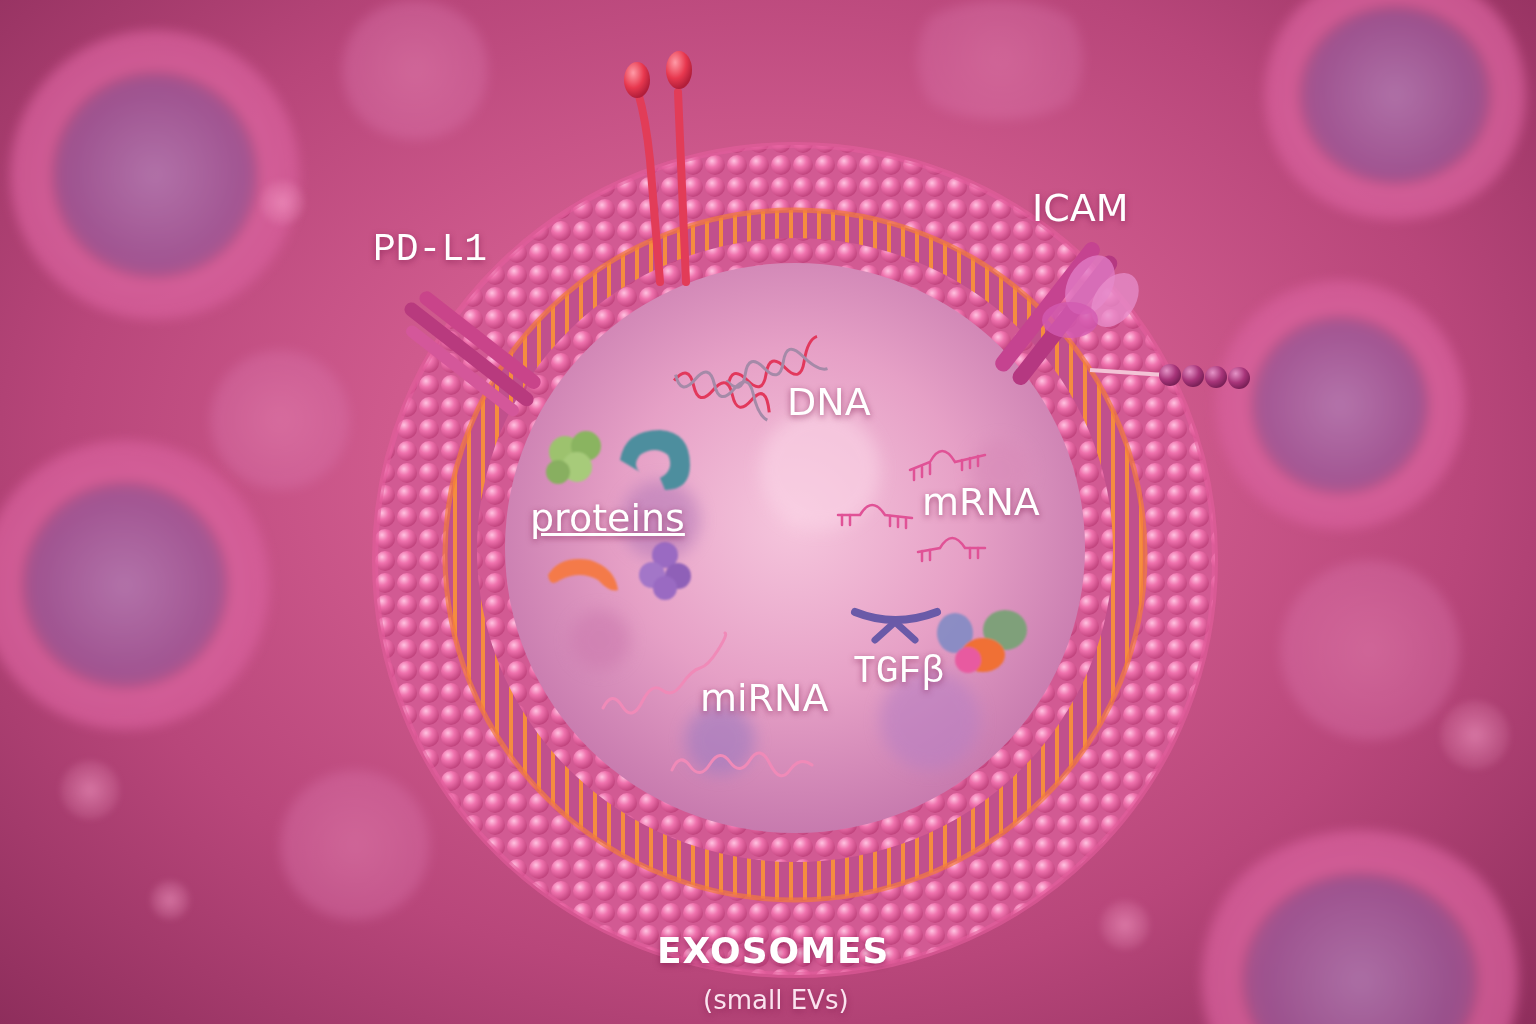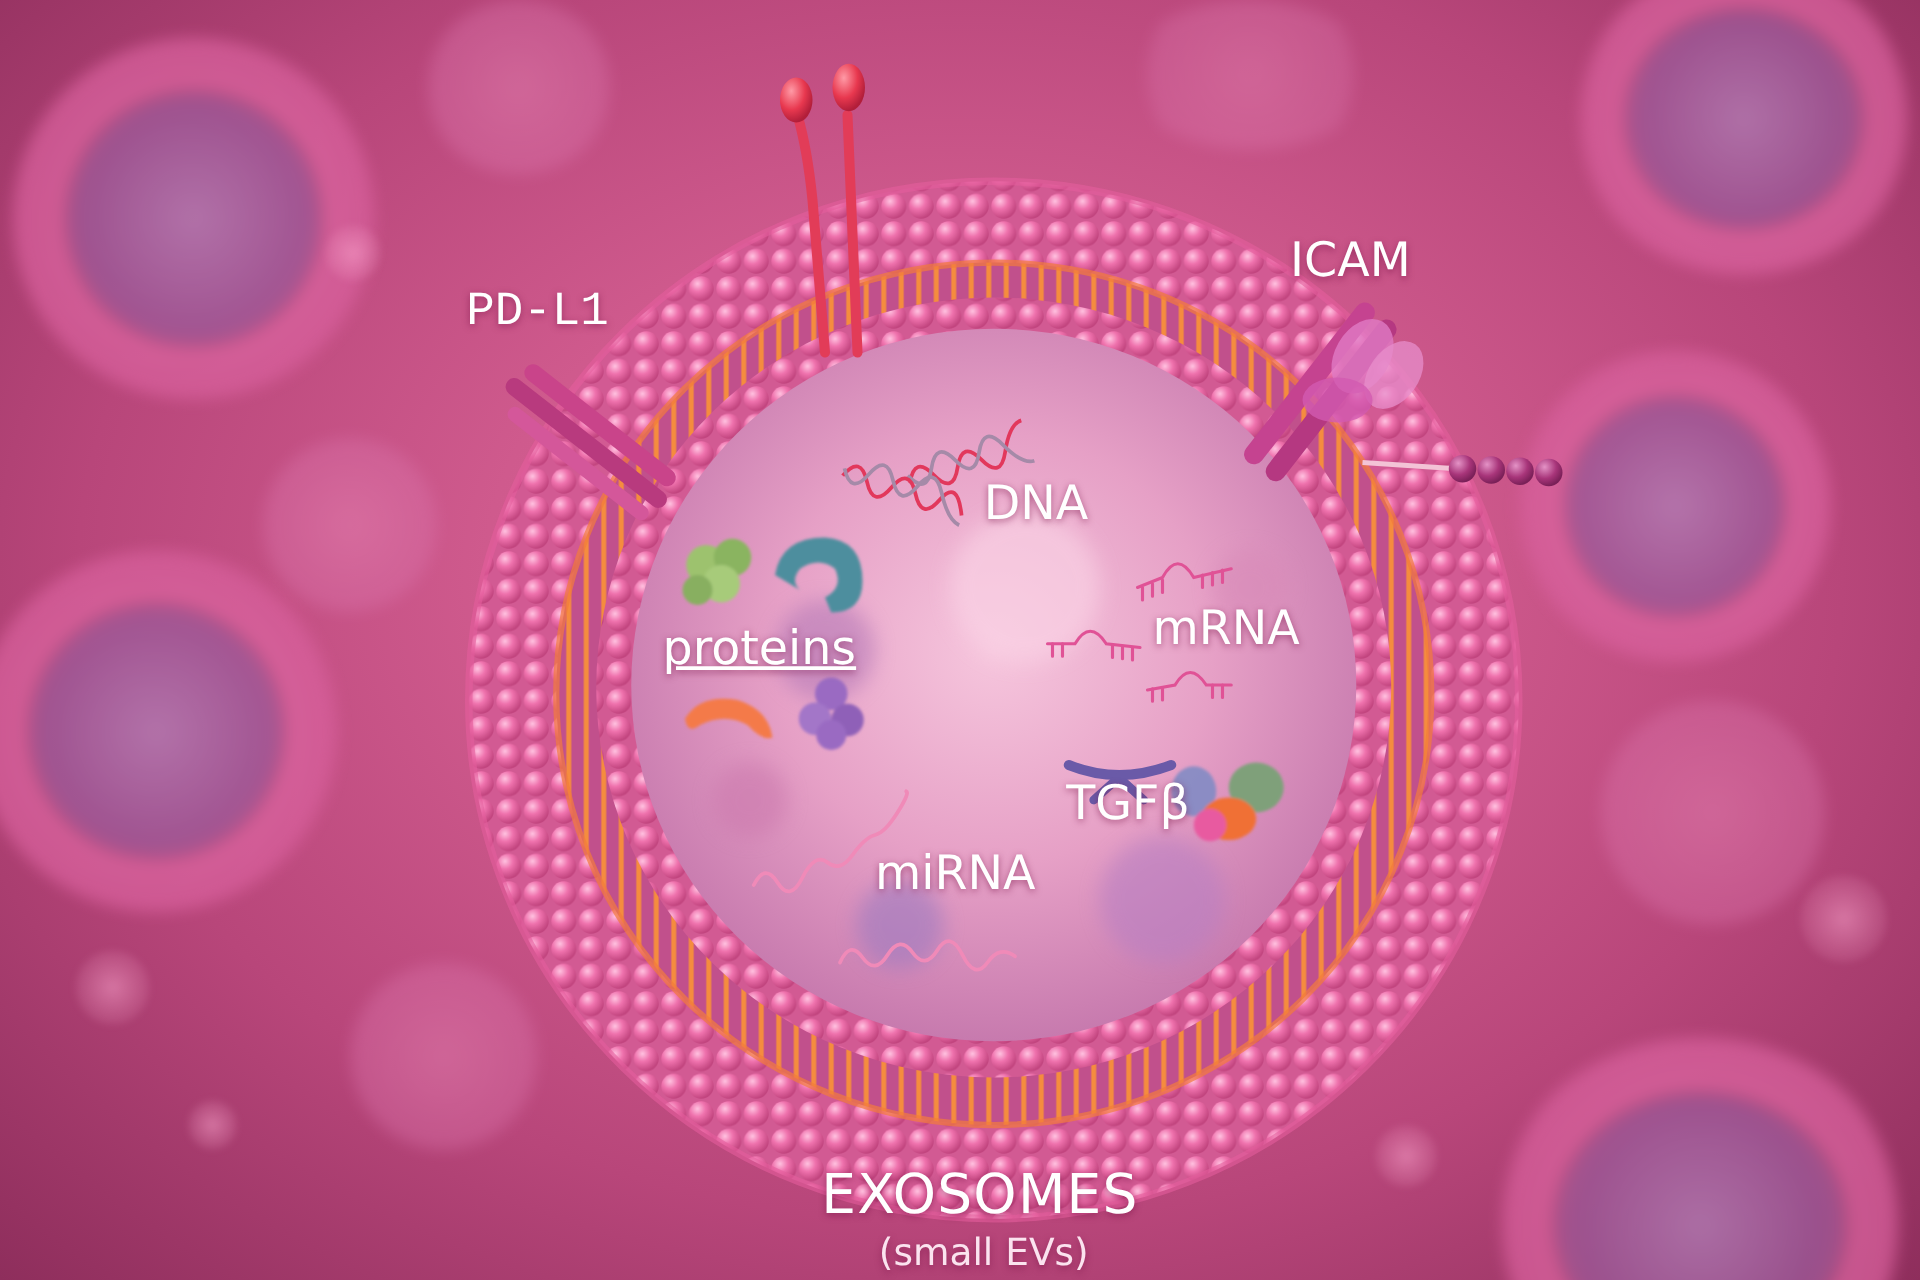--- a/index.html
+++ b/index.html
@@ -45,26 +45,26 @@
     }
     .label {
       position: absolute;
       color: #ffffff;
       text-shadow: 0 2px 6px rgba(120, 20, 70, 0.6);
       white-space: nowrap;
       font-family: "DejaVu Sans", sans-serif;
     }
     .label.small { font-size: 38px; }
     .label.title {
-      font-size: 44px;
-      font-weight: normal;
+      font-size: 36px;
+      font-weight: bold;
       letter-spacing: 1px;
     }
     .label.subtitle {
-      font-size: 30px;
+      font-size: 26px;
       color: #fbe3ef;
     }
   </style>
 </head>
 <body>
 
 <div class="scene">
 
   <div class="bg-vesicle" style="left:10px;top:30px;width:290px;height:290px;background:radial-gradient(circle,#e87ab4 0%,#d65e9a 70%,transparent 72%);">
       <div class="ring"></div>
@@ -228,18 +228,18 @@
       <path d="M603 708 Q612 690 622 706 T642 702 T662 690 T682 684 T700 668 T718 650 T725 633"></path>
       <path d="M672 770 Q680 752 690 766 T710 764 T730 762 T750 760 T770 764 T790 770 T812 765"></path>
     </g>
   </svg>
 
   <div class="label small" style="left:373px;top:228px;font-family:Liberation Mono, monospace;">PD-L1</div>
   <div class="label small" style="left:1032px;top:186px;">ICAM</div>
   <div class="label small" style="left:787px;top:380px;">DNA</div>
   <div class="label small" style="left:530px;top:496px;text-decoration:underline;">proteins</div>
   <div class="label small" style="left:922px;top:480px;">mRNA</div>
-  <div class="label small" style="left:853px;top:620px;">TGFβ</div>
+  <div class="label small" style="left:853px;top:650px;font-family:Liberation Mono, monospace;">TGFβ</div>
   <div class="label small" style="left:700px;top:676px;">miRNA</div>
 
   <div class="label title" style="left:657px;top:930px;">EXOSOMES</div>
   <div class="label subtitle" style="left:703px;top:985px;">(small EVs)</div>
 </div>
 
 </body></html>

